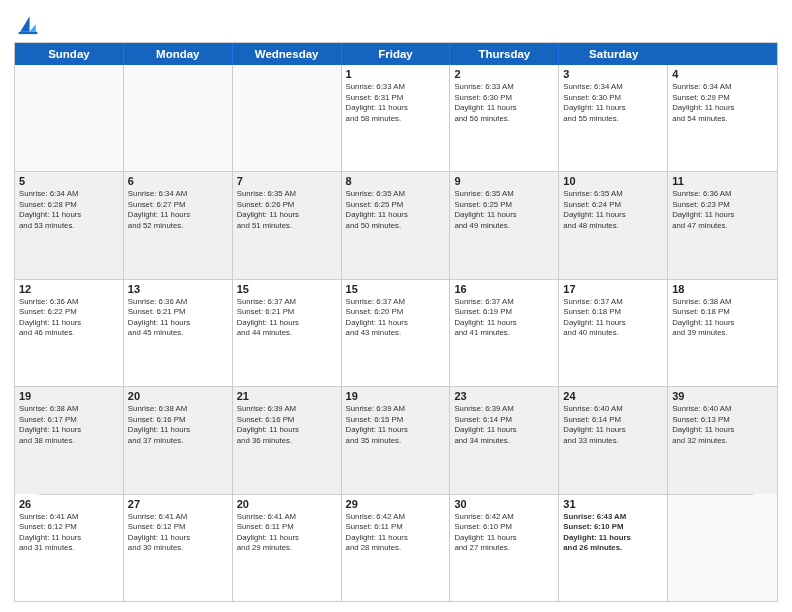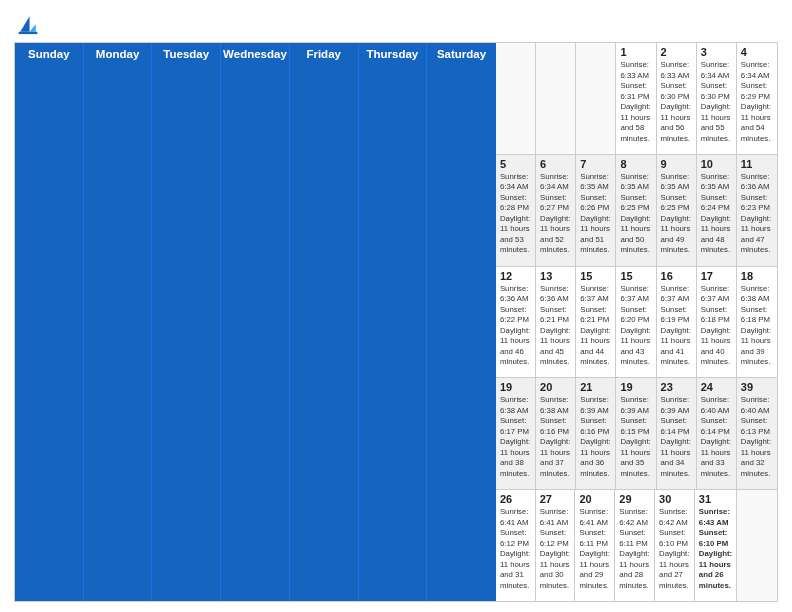--- a/index.html
+++ b/index.html
@@ -49,21 +49,21 @@
       line-height: 1.1;
     }
     .subtitle {
       font-size: 13px;
       color: #444;
       margin-top: 2px;
     }
     .calendar {
       flex: 1;
       display: flex;
-      flex-direction: row;
+      flex-direction: column;
       border: 1px solid #ccc;
     }
     .cal-header {
       display: grid;
       grid-template-columns: repeat(7, 1fr);
       background: #1565c0;
     }
     .cal-header-cell {
       color: #fff;
       font-size: 11.5px;
@@ -133,21 +133,20 @@
     <div class="title-block">
       <div class="month-title"></div>
       <div class="subtitle"></div>
     </div>
   </div>
 
   <div class="calendar">
     <div class="cal-header">
     <div class="cal-header-cell">Sunday</div>
         <div class="cal-header-cell">Monday</div>
-        <div class="cal-header-cell">Tuesday</div>
         <div class="cal-header-cell">Wednesday</div>
         <div class="cal-header-cell">Friday</div>
         <div class="cal-header-cell">Thursday</div>
         <div class="cal-header-cell">Saturday</div>
       </div>
     <div class="cal-body">
     <div class="cal-row">
           <div class="cal-cell empty"></div>
           <div class="cal-cell empty"></div>
           <div class="cal-cell empty"></div>
@@ -275,21 +274,21 @@
 and 40 minutes.</div>
           </div>
           <div class="cal-cell">
             <div class="day-num">18</div>
             <div class="info" style="white-space: pre-line;">Sunrise: 6:38 AM
 Sunset: 6:18 PM
 Daylight: 11 hours
 and 39 minutes.</div>
           </div>
         </div>
-        <div class="cal-row" style="background: rgb(248, 248, 248);">
+        <div class="cal-row" style="background: rgb(248, 248, 248); border-radius: 29px;">
           <div class="cal-cell shaded">
             <div class="day-num">19</div>
             <div class="info" style="white-space: pre-line;">Sunrise: 6:38 AM
 Sunset: 6:17 PM
 Daylight: 11 hours
 and 38 minutes.</div>
           </div>
           <div class="cal-cell shaded">
             <div class="day-num">20</div>
             <div class="info" style="white-space: pre-line;">Sunrise: 6:38 AM

